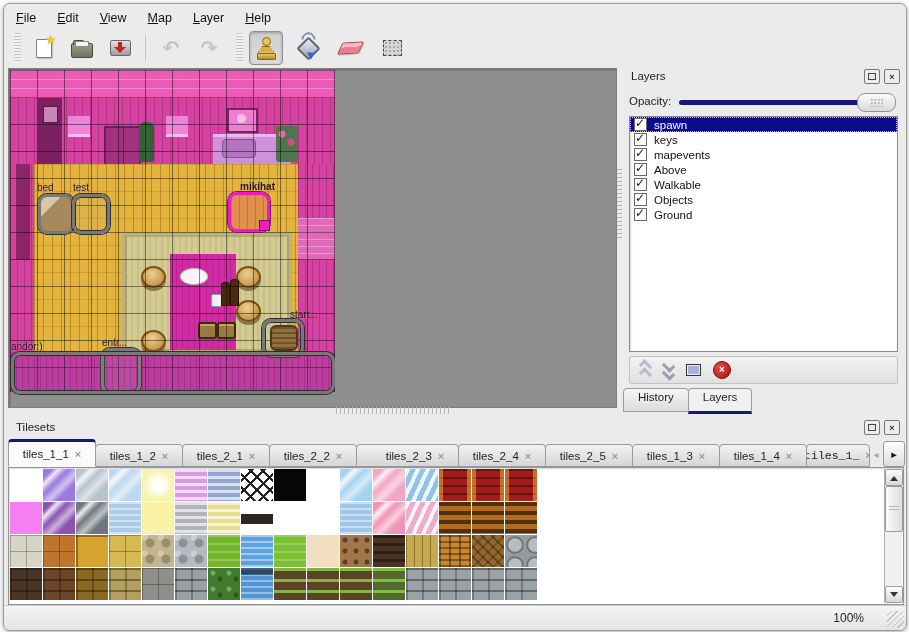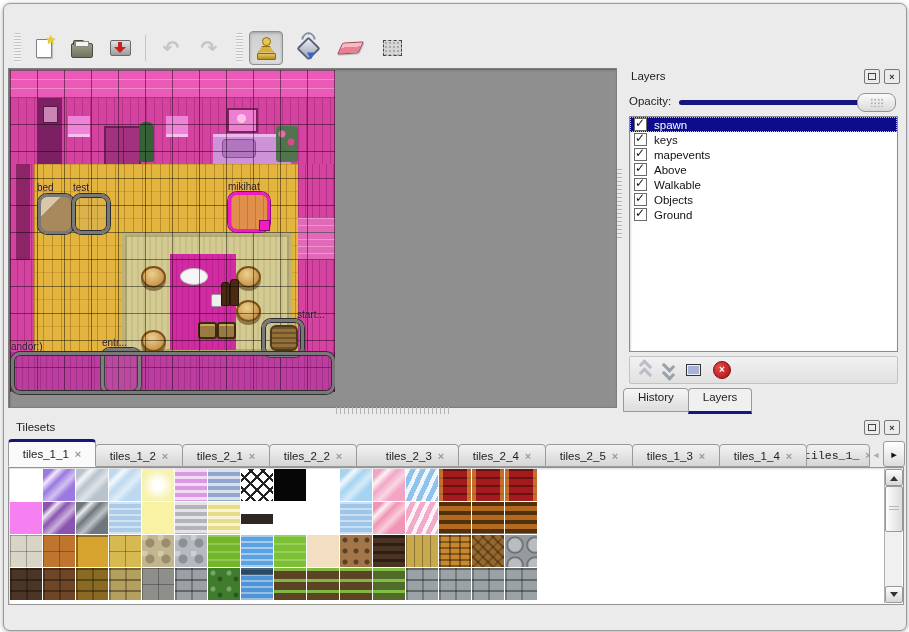--- a/index.html
+++ b/index.html
@@ -155,20 +155,28 @@
              border-top:1px solid #c9c9c9;border-radius:0 0 7px 7px;}
   .zoomlbl{position:absolute;right:42px;top:5px;font-size:12px;color:#222;}
   .gripcorner{position:absolute;right:2px;bottom:2px;width:17px;height:17px;border-radius:0 0 6px 0;
               background:repeating-linear-gradient(135deg,transparent 0 3px,#c0c0c0 3px 4px);}
 </style>
 </head>
 <body>
 
 <div class="window">
 
+  <div class="menubar" id="menubar">
+      <span class="mi"><u>F</u>ile</span>
+      <span class="mi"><u>E</u>dit</span>
+      <span class="mi"><u>V</u>iew</span>
+      <span class="mi"><u>M</u>ap</span>
+      <span class="mi"><u>L</u>ayer</span>
+      <span class="mi"><u>H</u>elp</span>
+    </div>
 
   <div class="toolbar">
     <span class="grip"></span>
     <span class="tbtn">
       <span class="ic-page">
           <span class="star">★</span>
         </span>
     </span>
     <span class="tbtn">
       <span class="ic-folder"></span>
@@ -240,26 +248,26 @@
       <div class="pot" style="left:207px;top:252px;"></div>
       <div class="strip-bottom"></div>
       <div class="mgrid"></div>
 
       <div class="mlabel" style="left:27px;top:112px;">bed</div>
       <div class="mobj" style="left:28px;top:124px;width:30px;height:34px;">
           <div class="bed-fill"></div>
         </div>
       <div class="mlabel" style="left:63px;top:112px;">test</div>
       <div class="mobj" style="left:62px;top:124px;width:32px;height:34px;"></div>
-      <div class="mlabel" style="left:218px;top:111px;">mikihat</div>
+      <div class="mlabel" style="left:230px;top:111px;font-weight:bold;">mikihat</div>
       <div class="mobj sel" style="left:218px;top:122px;width:36px;height:34px;">
           <div class="mik-fill"></div>
         </div>
       <div class="handle-sq"></div>
-      <div class="mlabel" style="left:263px;top:239px;padding-left:24px;">start...</div>
+      <div class="mlabel" style="left:256px;top:239px;padding-left:24px;">start...</div>
       <div class="mobj" style="left:252px;top:249px;width:36px;height:32px;">
           <div class="basket"></div>
         </div>
       <div class="mlabel" style="left:92px;top:267px;">entr...</div>
       <div class="mobj" style="left:91px;top:278px;width:34px;height:40px;"></div>
       <div class="mlabel" style="left:1px;top:271px;">andor:)</div>
       <div class="mobj" style="left:1px;top:282px;width:318px;height:36px;"></div>
     </div>
   </div>
 
@@ -475,13 +483,17 @@
         <span class="thumb">
             <i></i>
           </span>
         <span class="btn dn">
             <span class="tri-dn"></span>
           </span>
       </div>
     </div>
   </div>
 
+  <div class="statusbar">
+    <span class="zoomlbl">100%</span>
+    <span class="gripcorner"></span>
+  </div>
 </div>
 
 </body></html>

